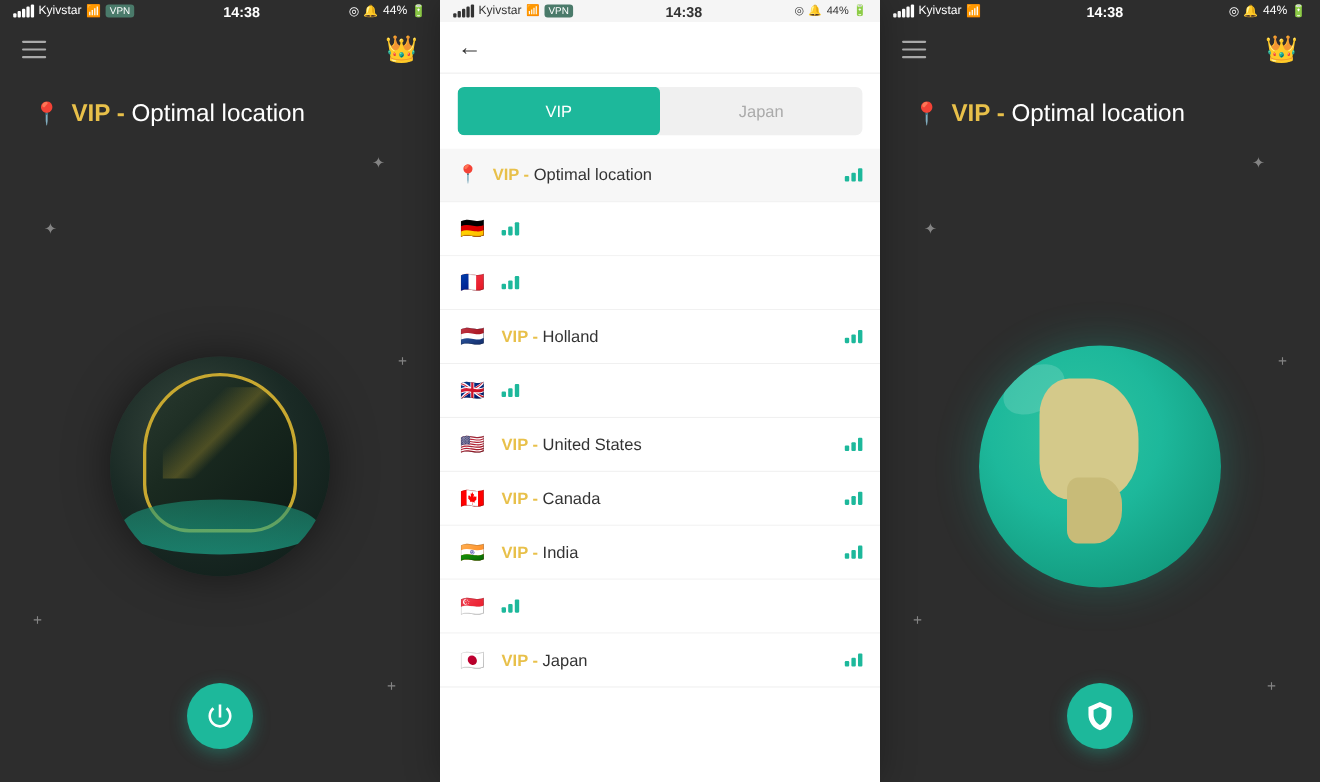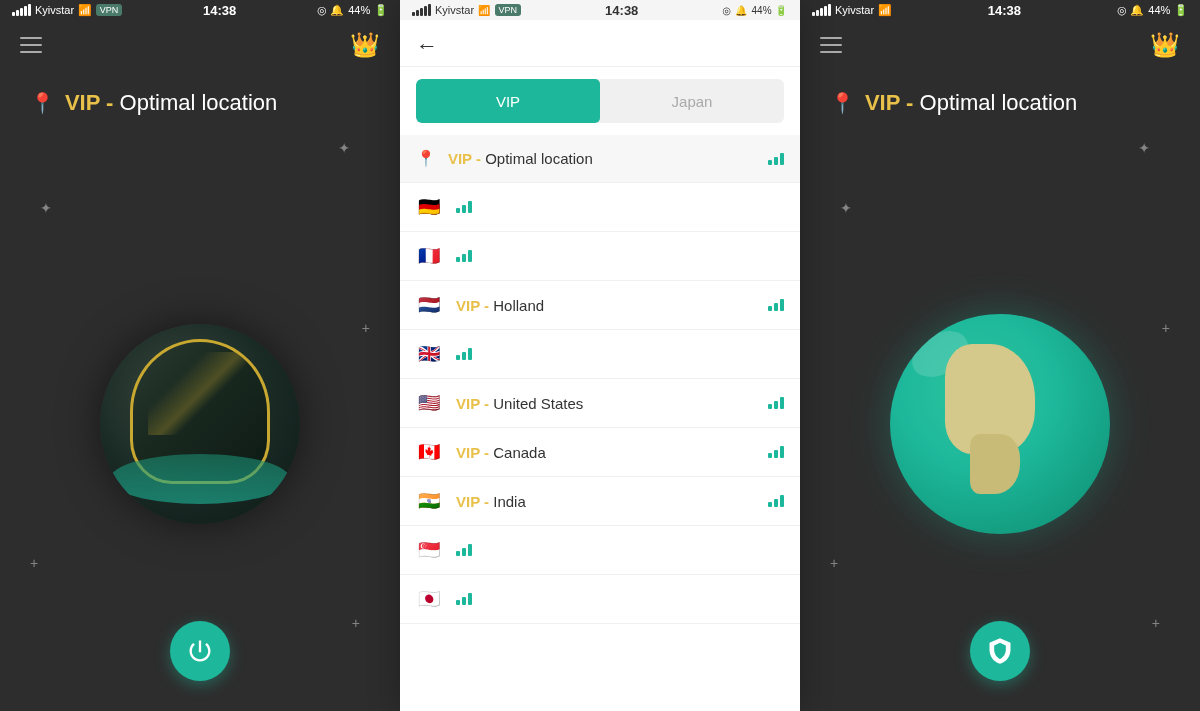--- a/index.html
+++ b/index.html
@@ -530,20 +530,23 @@
       <span class="flag">🇸🇬</span>
       <div class="signal-bars">
         <div class="signal-bar" style="height:5px;"></div>
         <div class="signal-bar" style="height:8px;"></div>
         <div class="signal-bar" style="height:12px;"></div>
       </div>
     </div>
 
     <div class="location-item">
       <span class="flag">🇯🇵</span>
+      <span class="item-label">
+        <span class="vip-gold">VIP - </span>Japan
+      </span>
       <div class="signal-bars">
         <div class="signal-bar" style="height:5px;"></div>
         <div class="signal-bar" style="height:8px;"></div>
         <div class="signal-bar" style="height:12px;"></div>
       </div>
     </div>
 
   </div>
 </div>
 

